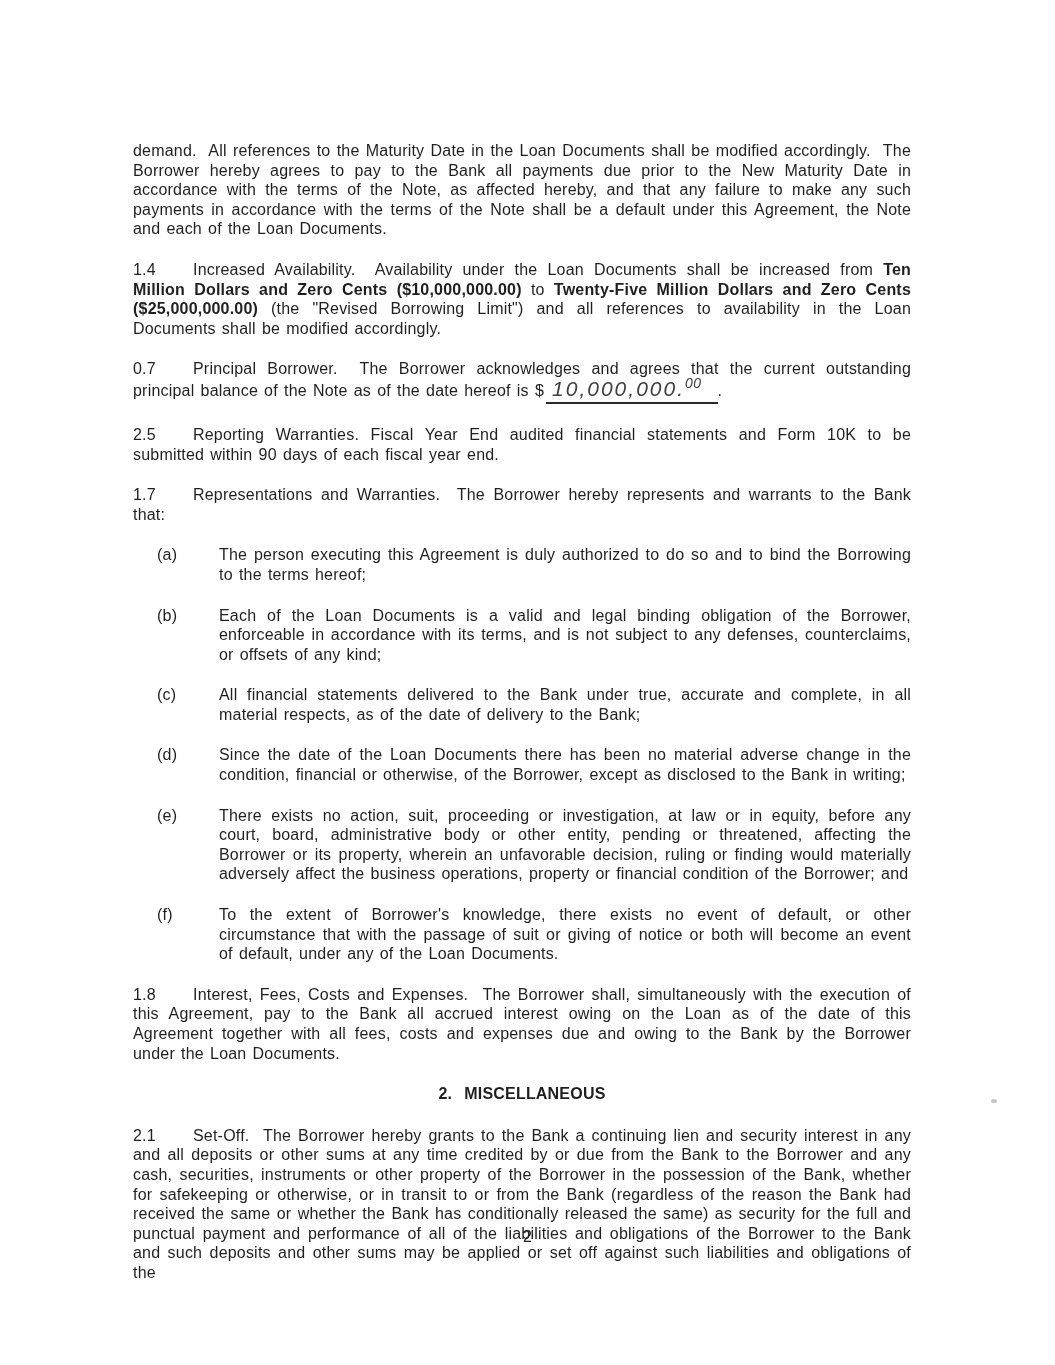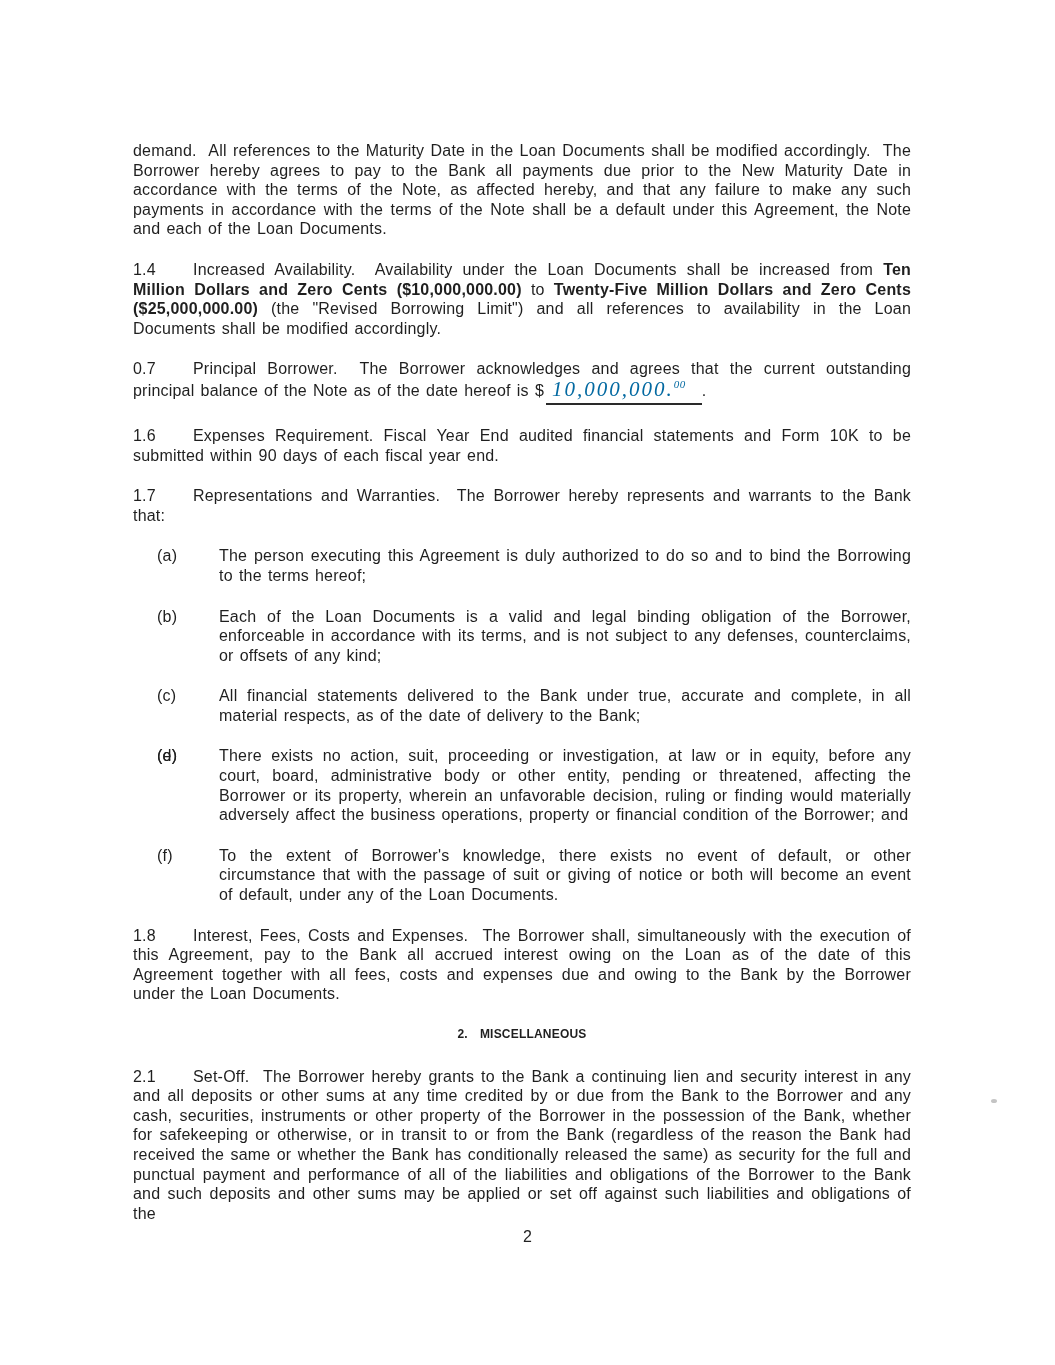--- a/index.html
+++ b/index.html
@@ -45,39 +45,39 @@
     letter-spacing: 0.2px;
     word-spacing: 1.5px;
   }
   .li-label {
     position: absolute;
     left: 0;
     top: 0;
   }
   .center-head {
     margin: 0 0 22px 0;
-    font-size: 12px;
+    font-size: 16px;
     line-height: 19.6px;
     text-align: center;
     font-weight: bold;
     letter-spacing: 0.2px;
   }
   .head-title { margin-left: 12px; }
   .hw {
-    font-family: Liberation Serif, serif;
+    font-family: Liberation Sans, sans-serif;
     font-style: italic;
     font-size: 21px;
     letter-spacing: 2px;
-    color: #0369a1;
+    color: #404040;
     margin-top: 34px;
   }
   .sup {
     position: relative;
     top: -8px;
-    font-size: 11px;
+    font-size: 14px;
     letter-spacing: 0.5px;
   }
   .fill {
     display: inline-block;
     border-bottom: 2px solid #2a2a2a;
     padding: 0 16px 1px 6px;
     margin-left: 2px;
     line-height: 20px;
   }
   .page-num {
@@ -104,38 +104,38 @@
 <body>
 
 <div class="sheet">
 
   <p class="para"><span>demand.&nbsp; All references to the Maturity Date in the Loan Documents shall be modified accordingly.&nbsp; The Borrower hereby agrees to pay to the Bank all payments due prior to the New Maturity Date in accordance with the terms of the Note, as affected hereby, and that any failure to make any such payments in accordance with the terms of the Note shall be a default under this Agreement, the Note and each of the Loan Documents.</span></p>
 
   <p class="para"><span class="secnum">1.4</span><span><span class="u">Increased Availability</span><span>.&nbsp; Availability under the Loan Documents shall be increased from </span><span class="b">Ten Million Dollars and Zero Cents ($10,000,000.00)</span><span> to </span><span class="b">Twenty-Five Million Dollars and Zero Cents ($25,000,000.00)</span><span> (the "Revised Borrowing Limit") and all references to availability in the Loan Documents shall be modified accordingly.</span></span></p>
 
   <p class="para"><span class="secnum">0.7</span><span><span class="u">Principal Borrower</span><span>.&nbsp; The Borrower acknowledges and agrees that the current outstanding principal balance of the Note as of the date hereof is $</span><span class="fill"><span class="hw">10,000,000.</span><span class="hw sup">00</span></span><span>.</span></span></p>
 
-  <p class="para"><span class="secnum">1.6</span><span><span class="u">Expenses Requirement.</span><span> Fiscal Year End audited financial statements and Form 10K to be submitted within 90 days of each fiscal year end.</span></span></p>
+  <p class="para"><span class="secnum">2.5</span><span><span class="u">Reporting Warranties.</span><span> Fiscal Year End audited financial statements and Form 10K to be submitted within 90 days of each fiscal year end.</span></span></p>
 
   <p class="para"><span class="secnum">1.7</span><span><span class="u">Representations and Warranties</span><span>.&nbsp; The Borrower hereby represents and warrants to the Bank that:</span></span></p>
 
   <div class="li">
     <span class="li-label">(a)</span><span><span>The person executing this Agreement is duly authorized to do so and to bind the Borrowing to the terms hereof;</span></span>
   </div>
 
   <div class="li">
     <span class="li-label">(b)</span><span><span>Each of the Loan Documents is a valid and legal binding obligation of the Borrower, enforceable in accordance with its terms, and is not subject to any defenses, counterclaims, or offsets of any kind;</span></span>
   </div>
 
   <div class="li">
     <span class="li-label">(c)</span><span><span>All financial statements delivered to the Bank under true, accurate and complete, in all material respects, as of the date of delivery to the Bank;</span></span>
   </div>
 
   <div class="li">
-    <span class="li-label">(d)</span>
+    <span class="li-label">(d)</span><span><span>Since the date of the Loan Documents there has been no material adverse change in the condition, financial or otherwise, of the Borrower, except as disclosed to the Bank in writing;</span></span>
   </div>
 
   <div class="li">
     <span class="li-label">(e)</span><span><span>There exists no action, suit, proceeding or investigation, at law or in equity, before any court, board, administrative body or other entity, pending or threatened, affecting the Borrower or its property, wherein an unfavorable decision, ruling or finding would materially adversely affect the business operations, property or financial condition of the Borrower; and</span></span>
   </div>
 
   <div class="li">
     <span class="li-label">(f)</span><span><span>To the extent of Borrower's knowledge, there exists no event of default, or other circumstance that with the passage of suit or giving of notice or both will become an event of default, under any of the Loan Documents.</span></span>
   </div>
 

